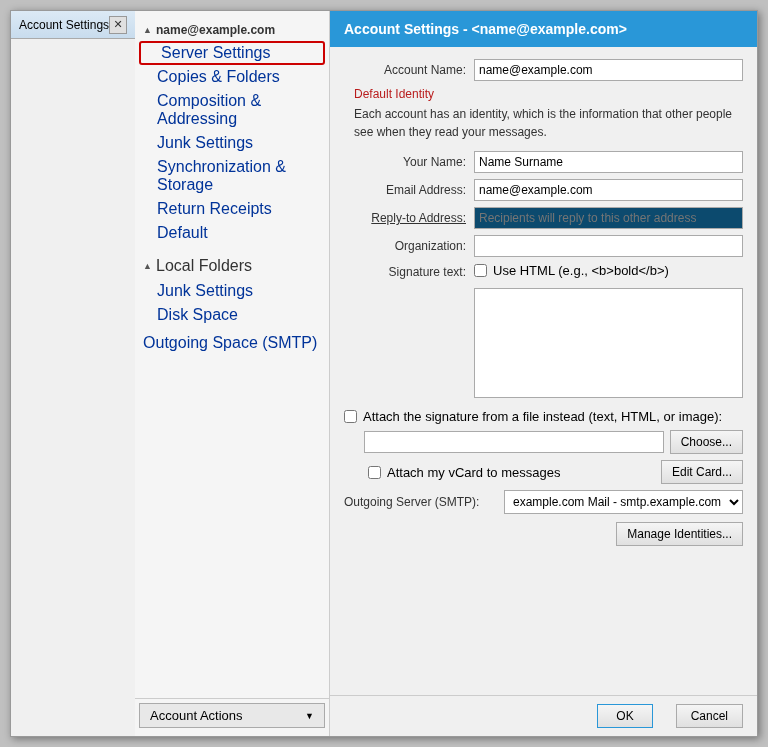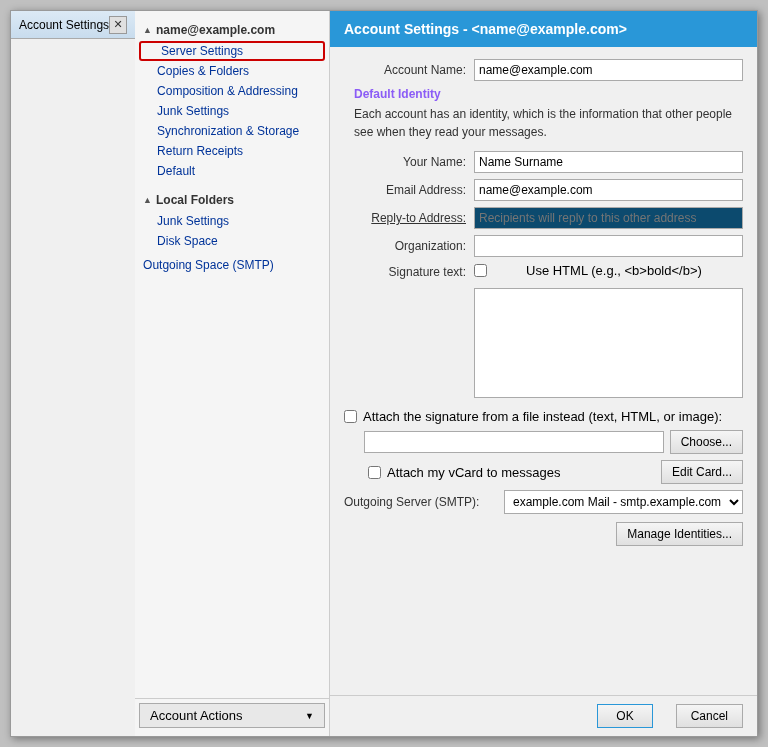--- a/index.html
+++ b/index.html
@@ -76,38 +76,38 @@
 
     .sidebar-account::before {
       content: '▲';
       font-size: 9px;
       margin-right: 4px;
       color: #555;
     }
 
     .sidebar-item {
       padding: 3px 8px 3px 22px;
-      font-size: 12px;
+      font-size: 16px;
       color: #003399;
       cursor: pointer;
     }
 
     .sidebar-item.server-settings {
       border: 2px solid #cc0000;
       border-radius: 3px;
       padding: 1px 6px 1px 20px;
       margin: 0 4px;
       color: #003399;
     }
 
     .sidebar-folder {
       padding: 4px 8px;
-      font-size: 12px;
-      color: #333;
-      font-weight: bold;
+      font-size: 16px;
+      color: #333;
+      font-weight: normal;
       display: flex;
       align-items: center;
       margin-top: 4px;
     }
 
     .sidebar-folder::before {
       content: '▲';
       font-size: 9px;
       margin-right: 4px;
       color: #555;
@@ -188,37 +188,36 @@
       background: white;
     }
 
     .form-input.placeholder-only {
       color: #aaa;
       background: #0c4a6e;
     }
 
     .section-title {
       font-size: 12px;
-      font-weight: bold;
+      font-weight: normal;
       margin-bottom: 4px;
-      color: #8b5cf6;
+      color: #b91c1c;
     }
 
     .section-description {
       font-size: 12px;
       color: #333;
       margin-bottom: 10px;
       line-height: 1.5;
     }
 
     .signature-checkbox-row {
       display: flex;
       align-items: center;
       margin-bottom: 6px;
-      gap: 33px;
     }
 
     .signature-checkbox-row input[type=checkbox] {
       margin-right: 6px;
     }
 
     .signature-textarea {
       width: 100%;
       height: 110px;
       border: 1px solid #aaa;

